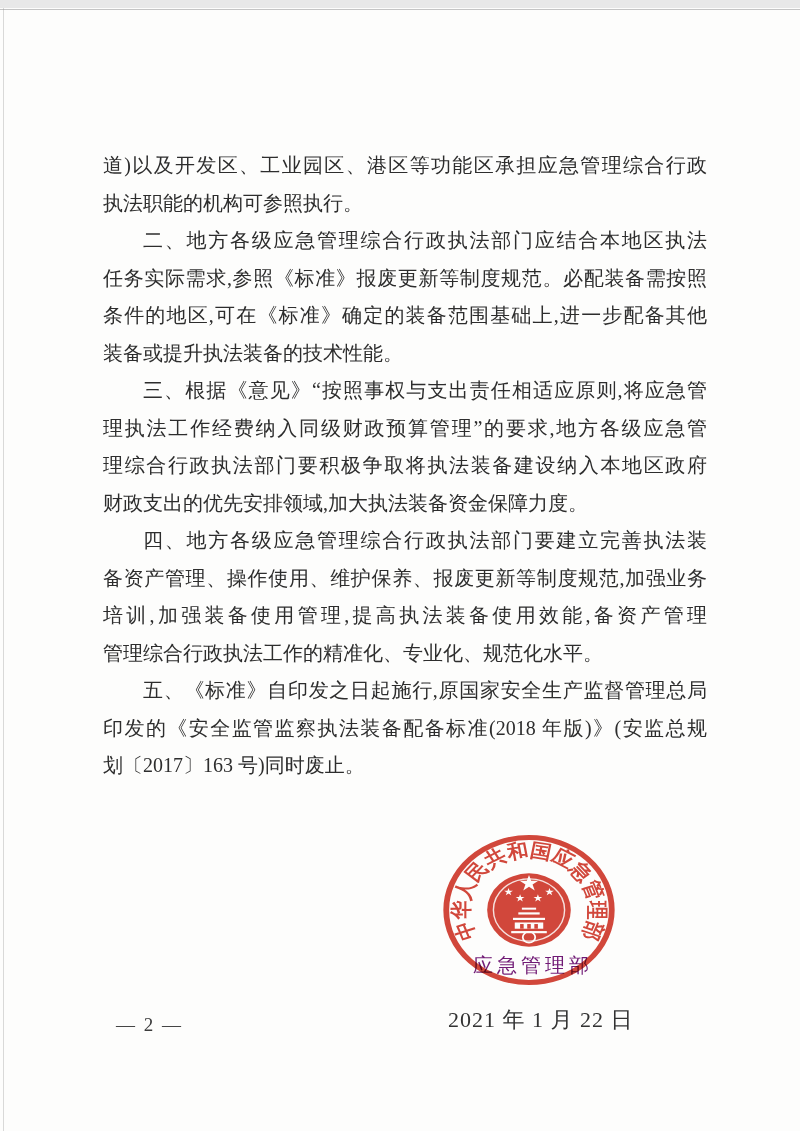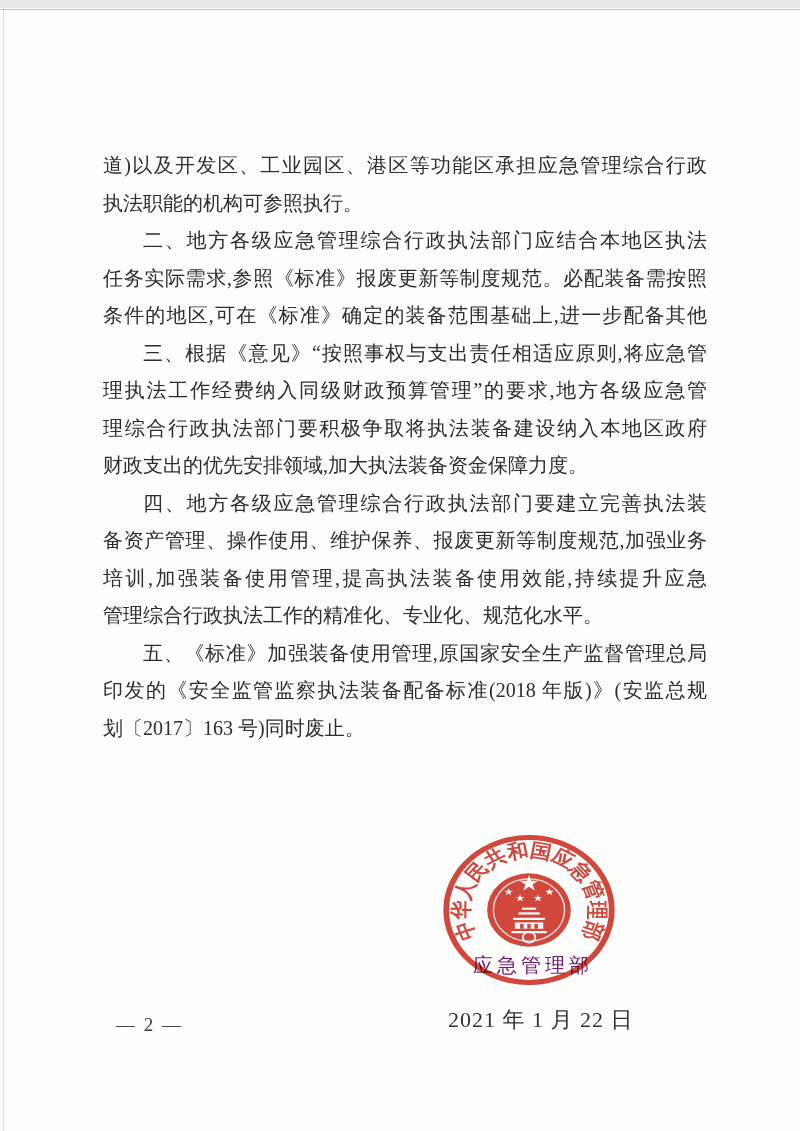--- a/index.html
+++ b/index.html
@@ -81,29 +81,30 @@
 <div class="page">
   <div class="scan-edge-top"></div>
   <div class="scan-edge-left"></div>
 
   <div class="text-block" id="body-lines">
       <div class="line fill">道)以及开发区、工业园区、港区等功能区承担应急管理综合行政</div>
       <div class="line">执法职能的机构可参照执行。</div>
       <div class="line fill indent">二、地方各级应急管理综合行政执法部门应结合本地区执法</div>
       <div class="line fill">任务实际需求,参照《标准》报废更新等制度规范。必配装备需按照</div>
       <div class="line fill">条件的地区,可在《标准》确定的装备范围基础上,进一步配备其他</div>
+      <div class="line">装备或提升执法装备的技术性能。</div>
       <div class="line fill indent">三、根据《意见》“按照事权与支出责任相适应原则,将应急管</div>
       <div class="line fill">理执法工作经费纳入同级财政预算管理”的要求,地方各级应急管</div>
       <div class="line fill">理综合行政执法部门要积极争取将执法装备建设纳入本地区政府</div>
       <div class="line">财政支出的优先安排领域,加大执法装备资金保障力度。</div>
       <div class="line fill indent">四、地方各级应急管理综合行政执法部门要建立完善执法装</div>
       <div class="line fill">备资产管理、操作使用、维护保养、报废更新等制度规范,加强业务</div>
-      <div class="line fill">培训,加强装备使用管理,提高执法装备使用效能,持续提升应急</div>
+      <div class="line fill">培训,加强装备使用管理,提高执法装备使用效能,备资产管理</div>
       <div class="line">管理综合行政执法工作的精准化、专业化、规范化水平。</div>
-      <div class="line fill indent">五、《标准》加强装备使用管理,原国家安全生产监督管理总局</div>
+      <div class="line fill indent">五、《标准》自印发之日起施行,原国家安全生产监督管理总局</div>
       <div class="line fill">印发的《安全监管监察执法装备配备标准(2018 年版)》(安监总规</div>
       <div class="line">划〔2017〕163 号)同时废止。</div>
     </div>
 
   <div class="seal">
     <svg viewBox="0 0 200 200" preserveAspectRatio="none">
 
       <circle cx="100" cy="100" r="93" fill="none" stroke="#d0392c" stroke-width="6.5"></circle>
 
       <defs>

